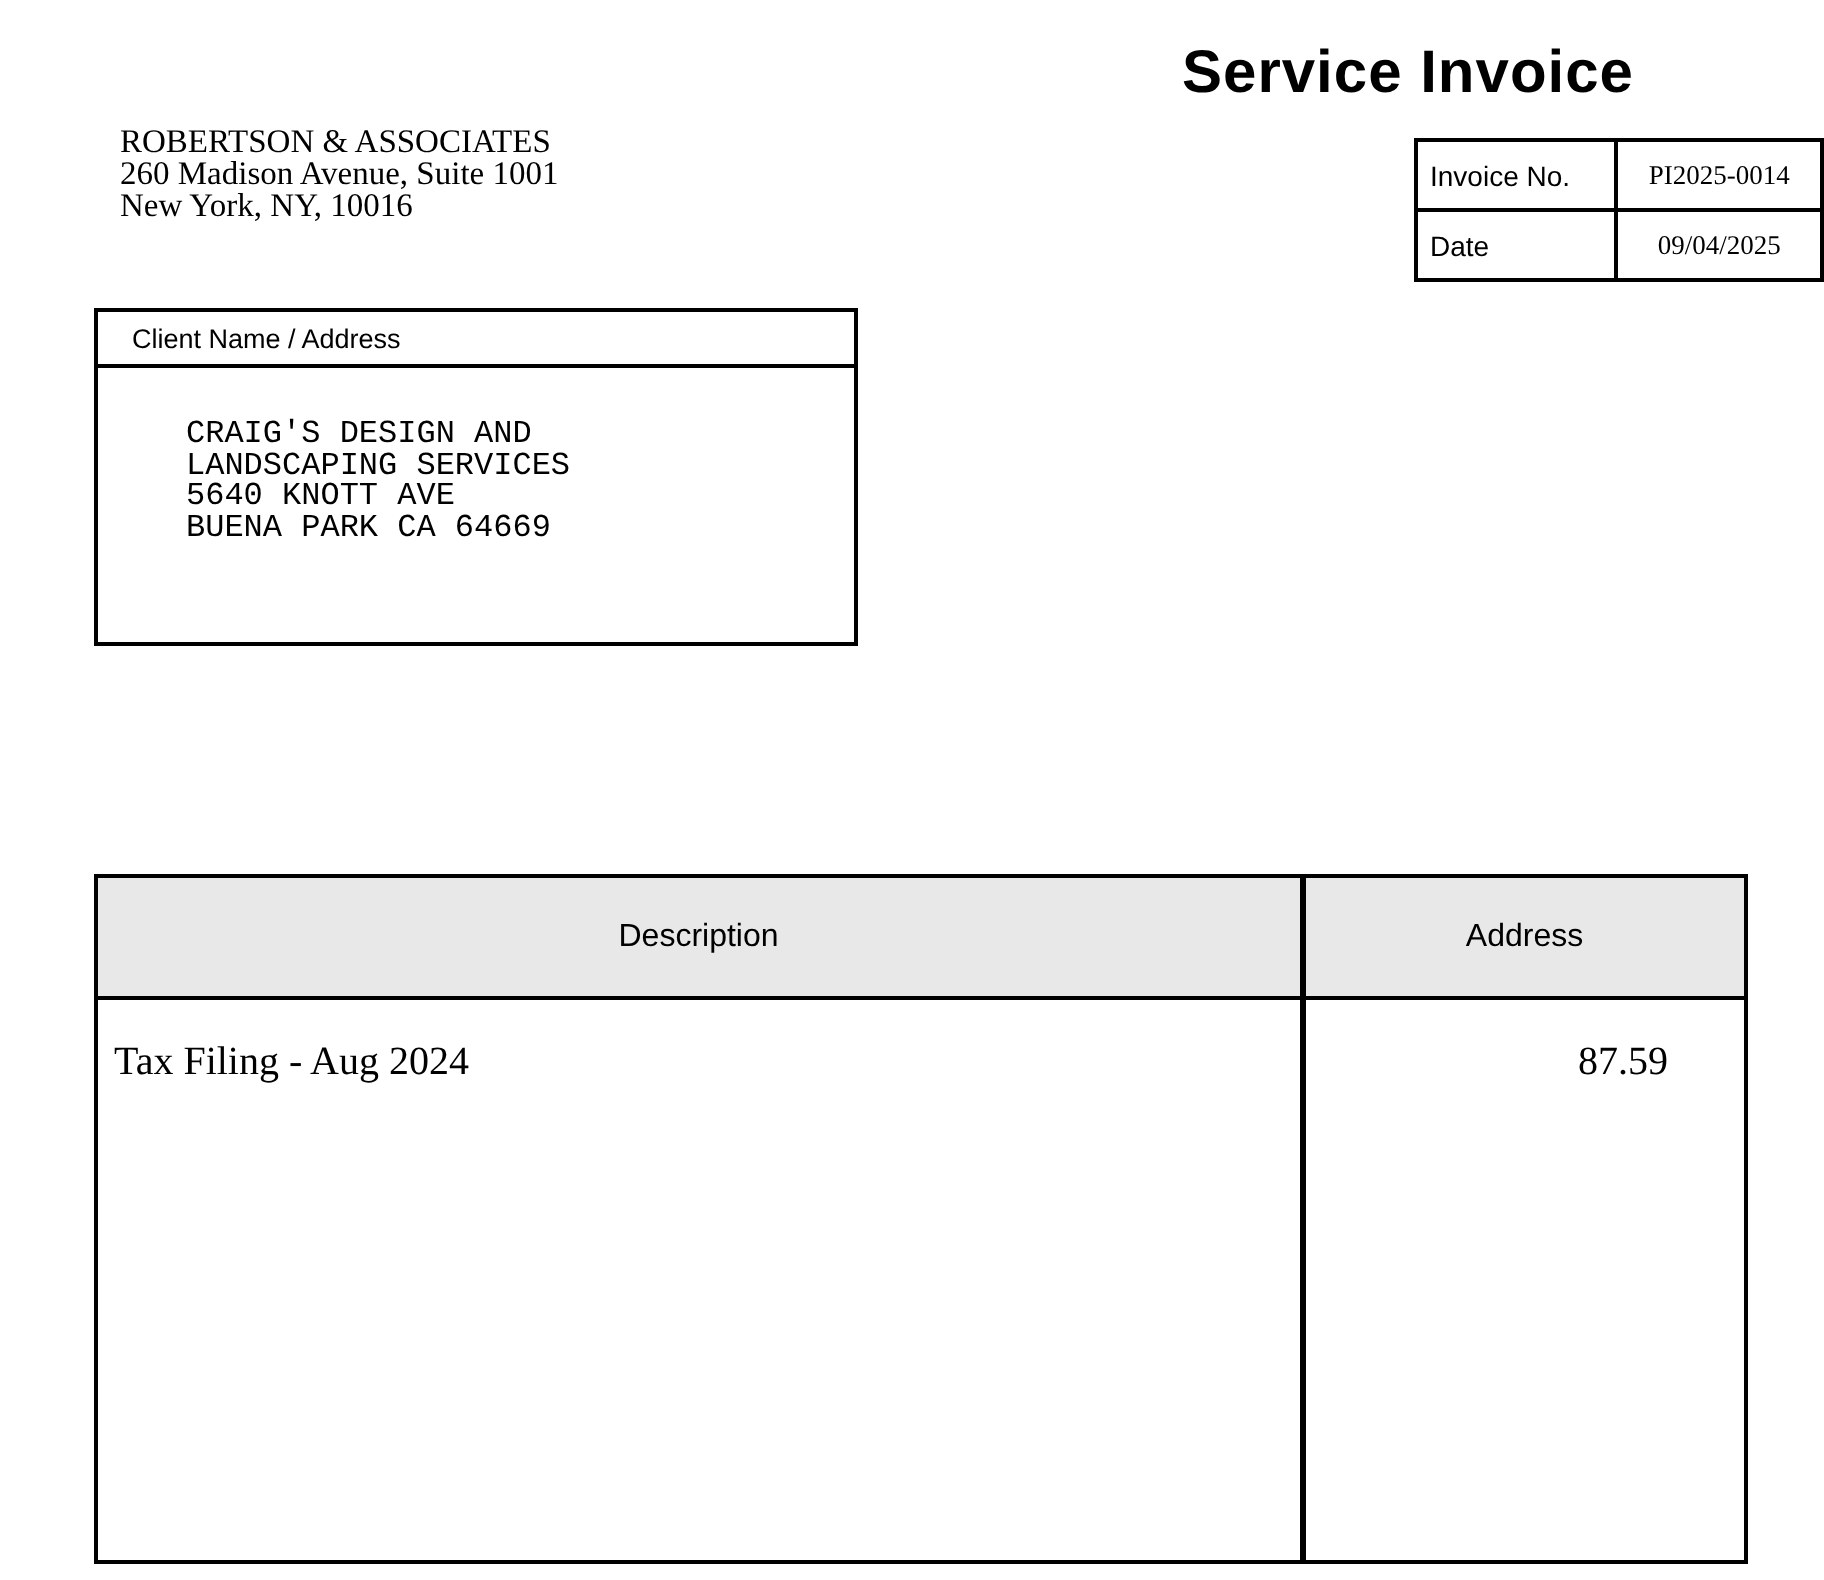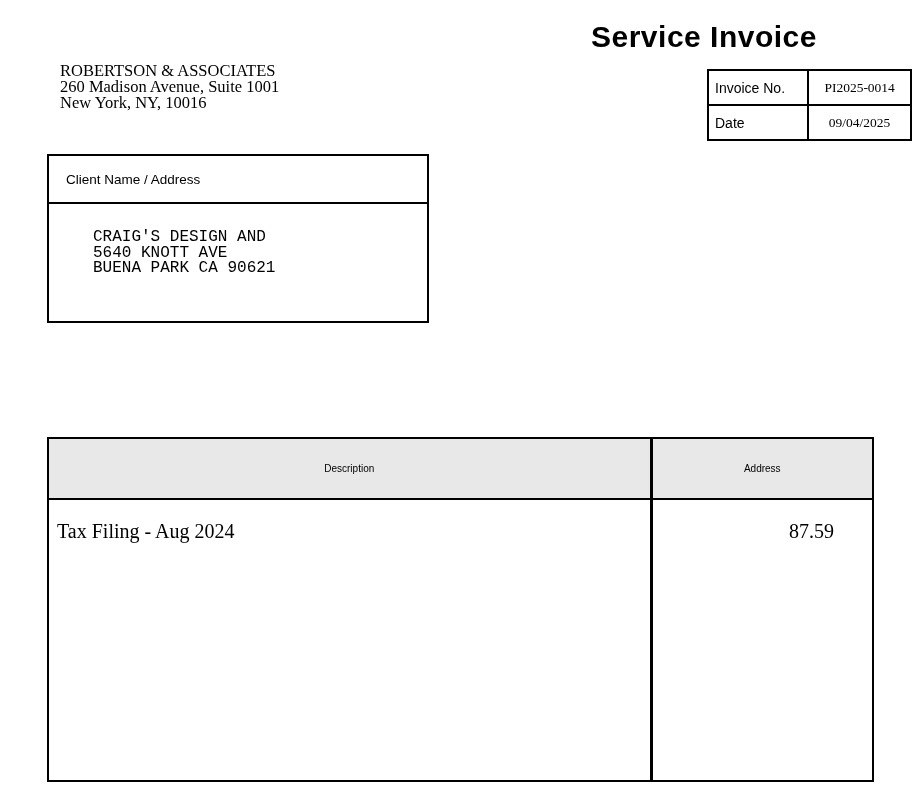--- a/index.html
+++ b/index.html
@@ -74,21 +74,21 @@
   .client-box {
     position: absolute;
     left: 47px;
     top: 154px;
     width: 382px;
     height: 169px;
     border: 2px solid #000000;
     background: #ffffff;
   }
   .client-box-header {
-    height: 48px;
+    height: 28px;
     border-bottom: 2px solid #000000;
     display: flex;
     align-items: center;
     padding-left: 17px;
     font-family: "Liberation Sans", sans-serif;
     font-size: 13.5px;
   }
   .client-box-body {
     padding: 26px 10px 0 44px;
     font-family: Liberation Mono, monospace;
@@ -109,21 +109,21 @@
   .items-table th, .items-table td {
     border: 2px solid #000000;
     padding: 0;
   }
   .items-table col.col-description { width: 603px; }
   .items-table col.col-amount { width: 222px; }
   .items-table th {
     height: 61px;
     background: #e8e8e8;
     font-family: "Liberation Sans", sans-serif;
-    font-size: 10px;
+    font-size: 16px;
     font-weight: normal;
     text-align: center;
     vertical-align: middle;
   }
   .items-table th.amount-header,
   .items-table td.amount-cell {
     border-left: 3px solid #000000;
   }
   .items-table td {
     vertical-align: top;
@@ -162,22 +162,23 @@
         <td class="meta-label">Date</td>
         <td class="meta-value">09/04/2025</td>
       </tr>
     </tbody>
   </table>
 
   <div class="client-box">
     <div class="client-box-header">Client Name / Address</div>
     <div class="client-box-body">
       <div>CRAIG'S DESIGN AND</div>
+      <div>LANDSCAPING SERVICES</div>
       <div>5640 KNOTT AVE</div>
-      <div>BUENA PARK CA 90621</div>
+      <div>BUENA PARK CA 64669</div>
     </div>
   </div>
 
   <table class="items-table">
     <colgroup>
       <col class="col-description">
       <col class="col-amount">
     </colgroup>
     <thead>
       <tr>

